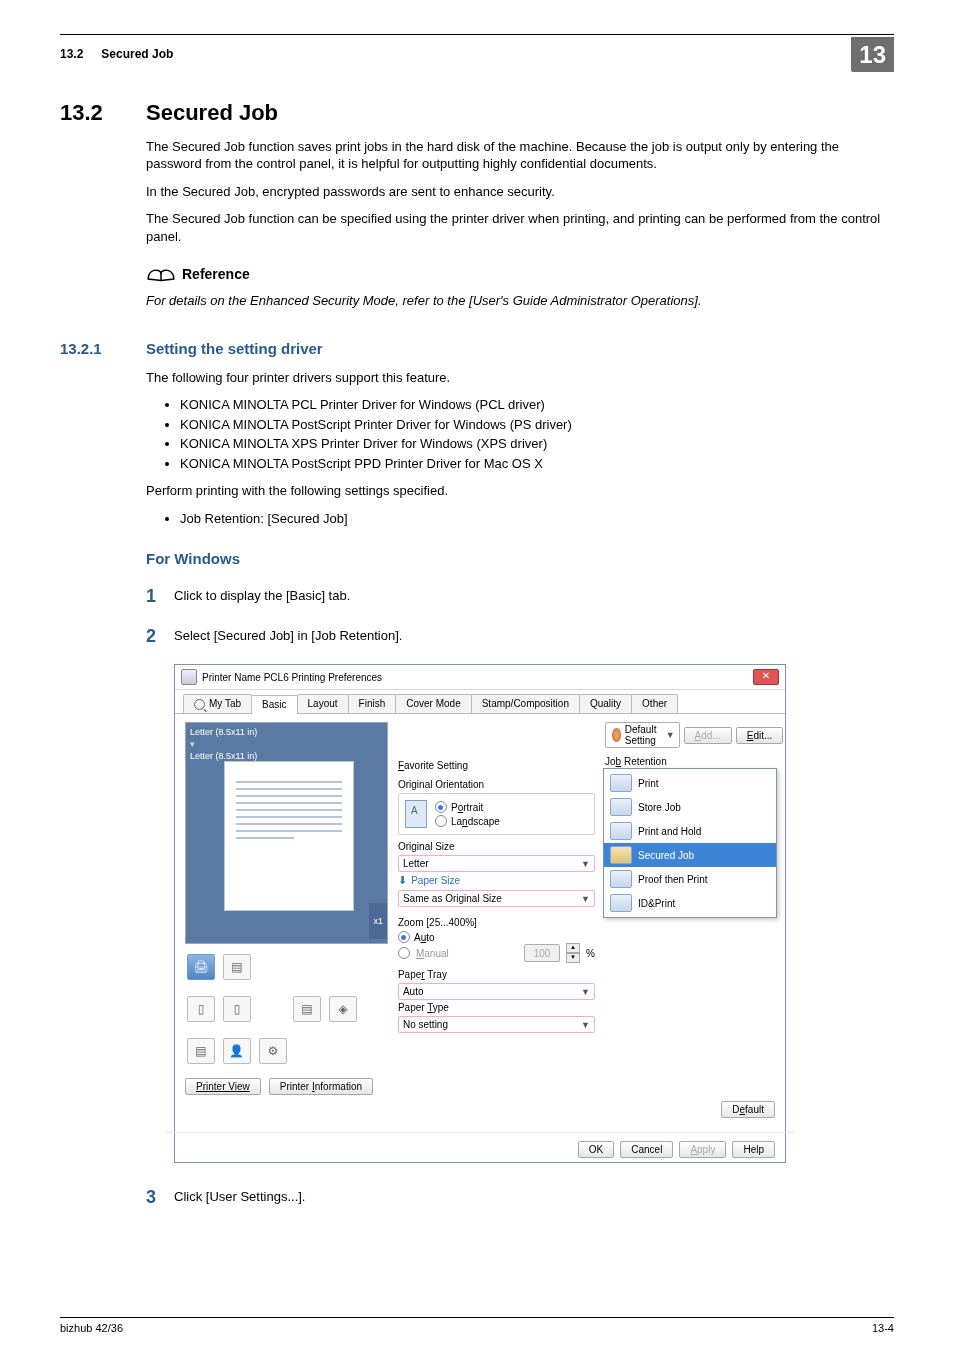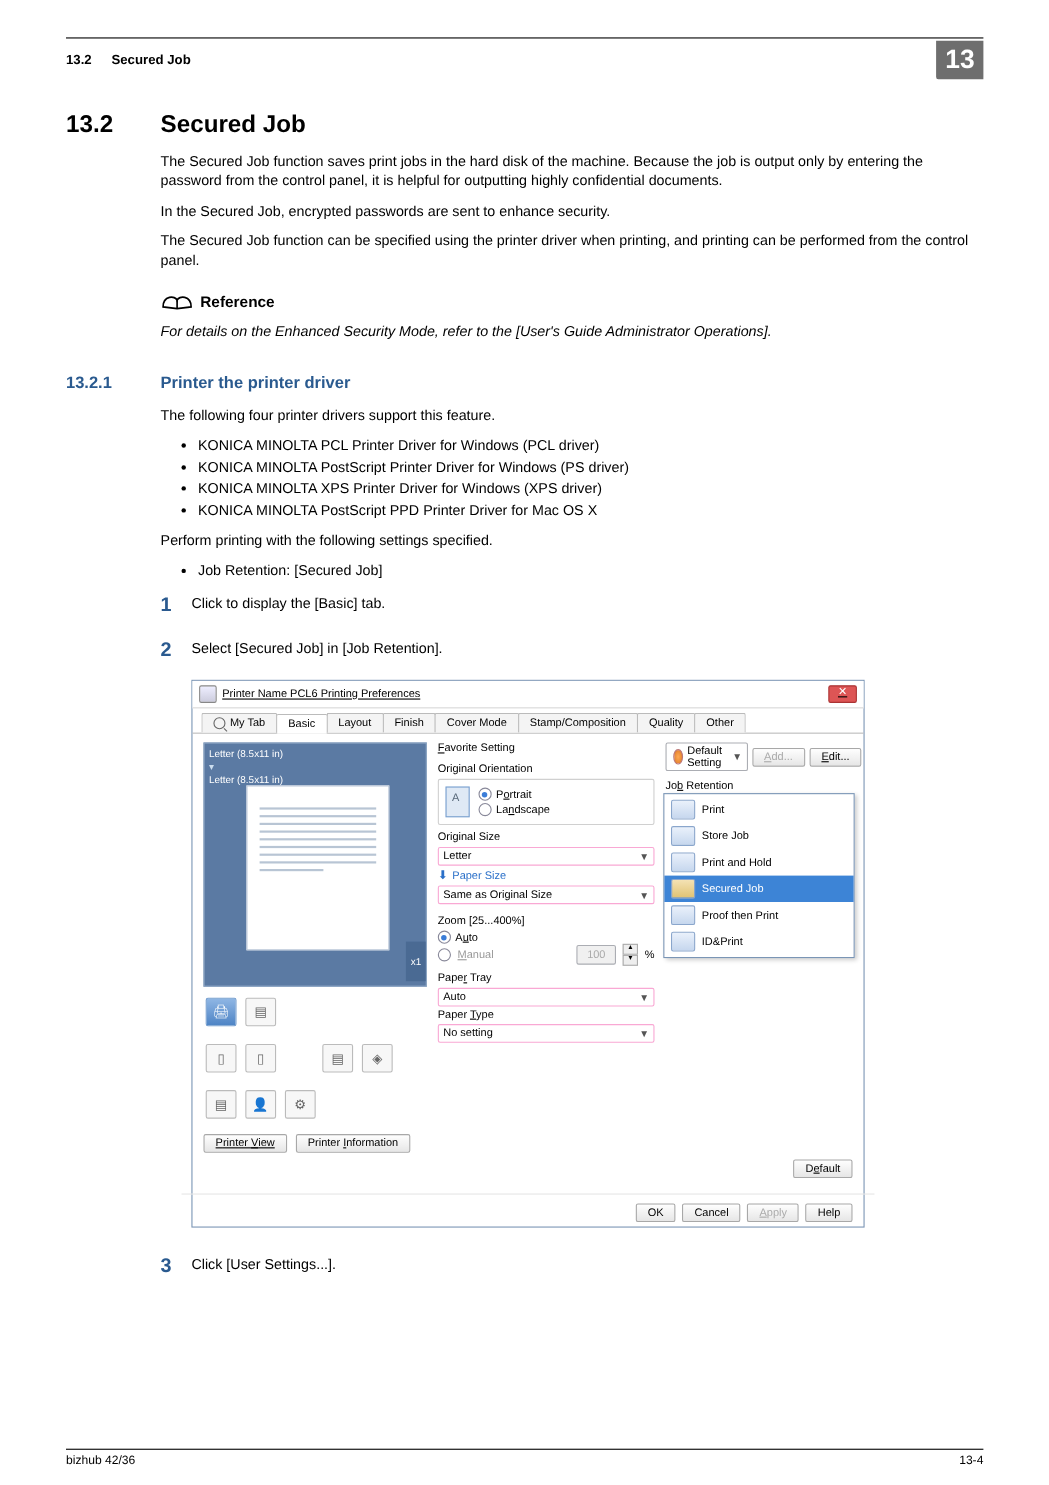--- a/index.html
+++ b/index.html
@@ -132,21 +132,20 @@
     font-size: 10px;
     font-family: Tahoma, Arial, sans-serif;
   }
   .dlg-title {
     display: flex;
     justify-content: space-between;
     align-items: center;
     padding: 4px 6px;
     background: #fff;
     border-bottom: 1px solid #d8d8d8;
-    text-decoration: underline;
   }
   .dlg-title-left {
     display: flex;
     align-items: center;
     gap: 5px;
   }
   .printer-icon {
     width: 14px;
     height: 14px;
     border: 1px solid #888;
@@ -235,21 +234,21 @@
   .btn.underline-letter span{text-decoration:underline;}
   .mid-col {
     width: 200px;
   }
   .right-col {
     width: 170px;
   }
   .fav-row {
     display:flex;align-items:center;gap:6px;margin-bottom:8px;
   }
-  .fav-row .label {flex:0 0 auto;}
+  .fav-row .label {flex:0 0 auto;margin-top:38px;}
   .select-box {
     display:flex;align-items:center;gap:4px;
     border:1px solid #abadb3;background:#fff;padding:1px 4px 1px 6px;flex:1;border-radius:2px;
   }
   .select-box .tri{margin-left:auto;color:#555;font-size:9px;}
   .gear{width:12px;height:12px;display:inline-block;border:1px solid #b77;background:radial-gradient(#fa5,#d72);border-radius:50%;}
   .field-label{margin:2px 0 3px 0;}
   .orient-box{display:flex;align-items:center;gap:8px;border:1px solid #d0d0d0;padding:6px;border-radius:2px;margin-bottom:6px;}
   .orient-icon{width:20px;height:26px;border:1px solid #7aa0cf;background:#dfe9f5;position:relative;}
   .orient-icon:after{content:'A';position:absolute;top:4px;left:5px;color:#567;font-size:10px;}
@@ -326,36 +325,37 @@
             <path d="M20 14 L20 24" stroke="#000" stroke-width="2"></path>
           </svg>
       </span>
       <span class="ref-label">Reference</span>
     </div>
     <p class="italic">For details on the Enhanced Security Mode, refer to the [User's Guide Administrator Operations].</p>
   </div>
 
   <div class="h2-row">
     <div class="h2-num">13.2.1</div>
-    <div class="h2-title">Printer the printer driver</div>
+    <div class="h2-title">Setting the setting driver</div>
   </div>
 
   <div class="body-block">
     <p>The following four printer drivers support this feature.</p>
     <ul class="bullets">
       <li>KONICA MINOLTA PCL Printer Driver for Windows (PCL driver)</li>
       <li>KONICA MINOLTA PostScript Printer Driver for Windows (PS driver)</li>
       <li>KONICA MINOLTA XPS Printer Driver for Windows (XPS driver)</li>
       <li>KONICA MINOLTA PostScript PPD Printer Driver for Mac OS X</li>
     </ul>
     <p>Perform printing with the following settings specified.</p>
     <ul class="bullets">
       <li>Job Retention: [Secured Job]</li>
     </ul>
 
+    <div class="h3-title">For Windows</div>
 
     <div class="step-row">
       <div class="step-num">1</div>
       <div class="step-body">Click to display the [Basic] tab.</div>
     </div>
     <div class="step-row">
       <div class="step-num">2</div>
       <div class="step-body">Select [Secured Job] in [Job Retention].</div>
     </div>
   </div>

